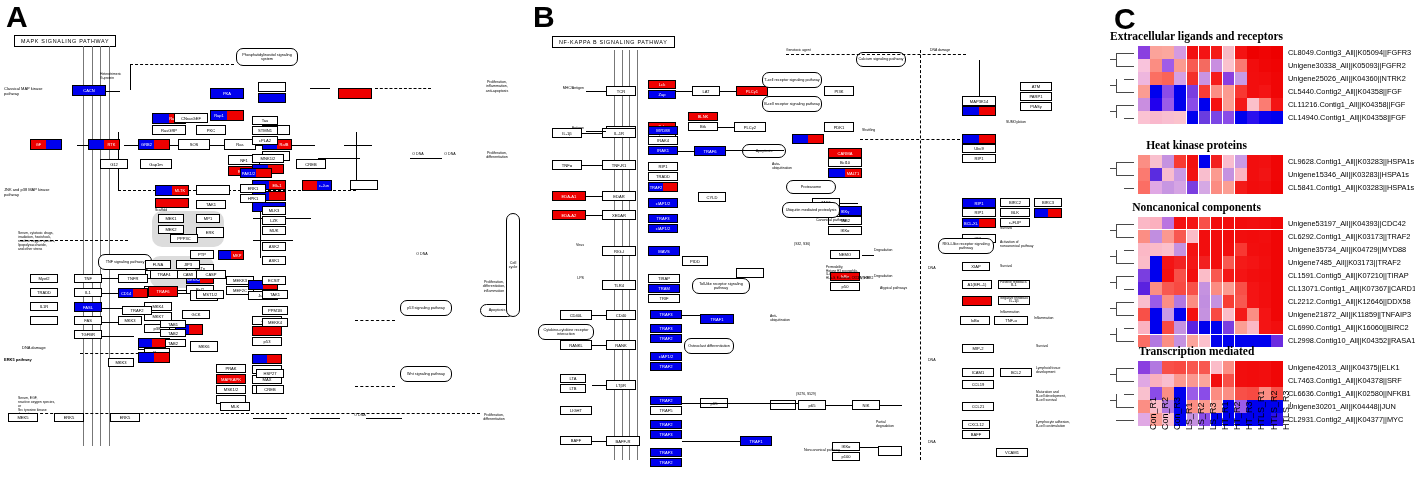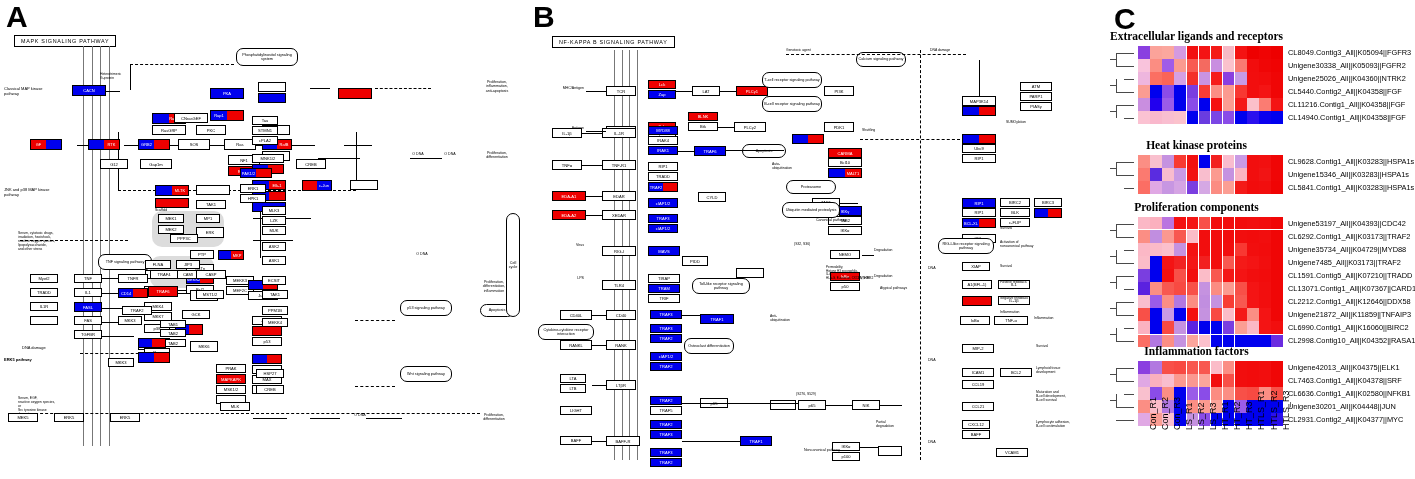--- a/index.html
+++ b/index.html
@@ -743,21 +743,21 @@
             <div class="cell" style="background: rgb(213, 168, 228);"></div>
             <div class="cell" style="background: rgb(251, 140, 130);"></div>
             <div class="cell" style="background: rgb(251, 158, 148);"></div>
             <div class="cell" style="background: rgb(244, 26, 24);"></div>
             <div class="cell" style="background: rgb(242, 12, 12);"></div>
             <div class="cell" style="background: rgb(242, 14, 14);"></div>
             <div class="cell" style="background: rgb(240, 4, 4);"></div>
           </div>
         </div>
         <div class="hm-block" style="left: 0px; top: 201px; width: 315px;">
-          <div class="hm-block-title" style="left: 0px; top: 0px; width: 193px;">Proliferation components</div>
+          <div class="hm-block-title" style="left: 0px; top: 0px; width: 193px;">Noncanonical components</div>
           <div class="dendro" style="left: 2px; top: 16px; width: 34px; height: 130px;">
             <div class="dl h" style="left: 14px; top: 6.5px; width: 18px;"></div>
             <div class="dl h" style="left: 14px; top: 19.5px; width: 18px;"></div>
             <div class="dl h" style="left: 22px; top: 32.5px; width: 10px;"></div>
             <div class="dl h" style="left: 14px; top: 45.5px; width: 18px;"></div>
             <div class="dl h" style="left: 14px; top: 58.5px; width: 18px;"></div>
             <div class="dl h" style="left: 22px; top: 71.5px; width: 10px;"></div>
             <div class="dl h" style="left: 14px; top: 84.5px; width: 18px;"></div>
             <div class="dl h" style="left: 14px; top: 97.5px; width: 18px;"></div>
             <div class="dl h" style="left: 22px; top: 110.5px; width: 10px;"></div>
@@ -770,21 +770,21 @@
             <div class="dl h" style="left: 8px; top: 65px; width: 6px;"></div>
             <div class="dl v" style="left: 14px; top: 84.5px; height: 13px;"></div>
             <div class="dl h" style="left: 8px; top: 91px; width: 6px;"></div>
             <div class="dl v" style="left: 14px; top: 110.5px; height: 13px;"></div>
             <div class="dl h" style="left: 8px; top: 117px; width: 6px;"></div>
           </div>
           <div class="rowlabel" style="left: 188px; top: 18px;">Unigene53197_All||K04393||CDC42</div>
           <div class="rowlabel" style="left: 188px; top: 31px;">CL6292.Contig1_All||K03173||TRAF2</div>
           <div class="rowlabel" style="left: 188px; top: 44px;">Unigene35734_All||K04729||MYD88</div>
           <div class="rowlabel" style="left: 188px; top: 57px;">Unigene7485_All||K03173||TRAF2</div>
-          <div class="rowlabel" style="left: 188px; top: 70px;">CL1591.Contig5_All||K07210||TRADD</div>
+          <div class="rowlabel" style="left: 188px; top: 70px;">CL1591.Contig5_All||K07210||TIRAP</div>
           <div class="rowlabel" style="left: 188px; top: 83px;">CL13071.Contig1_All||K07367||CARD11</div>
           <div class="rowlabel" style="left: 188px; top: 96px;">CL2212.Contig1_All||K12646||DDX58</div>
           <div class="rowlabel" style="left: 188px; top: 109px;">Unigene21872_All||K11859||TNFAIP3</div>
           <div class="rowlabel" style="left: 188px; top: 122px;">CL6990.Contig1_All||K16060||BIRC2</div>
           <div class="rowlabel" style="left: 188px; top: 135px;">CL2998.Contig10_All||K04352||RASA1</div>
           <div class="hm-grid" style="left: 38px; top: 16px; width: 145px; height: 130px; grid-template-columns: repeat(12, 1fr); grid-template-rows: repeat(10, 1fr); gap: 0.6px;">
             <div class="cell" style="background: rgb(251, 184, 198);"></div>
             <div class="cell" style="background: rgb(251, 176, 190);"></div>
             <div class="cell" style="background: rgb(186, 116, 224);"></div>
             <div class="cell" style="background: rgb(244, 16, 16);"></div>
@@ -900,21 +900,21 @@
             <div class="cell" style="background: rgb(251, 192, 204);"></div>
             <div class="cell" style="background: rgb(0, 0, 238);"></div>
             <div class="cell" style="background: rgb(0, 0, 238);"></div>
             <div class="cell" style="background: rgb(0, 0, 238);"></div>
             <div class="cell" style="background: rgb(0, 0, 238);"></div>
             <div class="cell" style="background: rgb(0, 0, 238);"></div>
             <div class="cell" style="background: rgb(106, 44, 224);"></div>
           </div>
         </div>
         <div class="hm-block" style="left: 0px; top: 345px; width: 315px;">
-          <div class="hm-block-title" style="left: 0px; top: 0px; width: 193px;">Inflammation factors</div>
+          <div class="hm-block-title" style="left: 0px; top: 0px; width: 193px;">Transcription mediated</div>
           <div class="dendro" style="left: 2px; top: 16px; width: 34px; height: 65px;">
             <div class="dl h" style="left: 14px; top: 6.5px; width: 18px;"></div>
             <div class="dl h" style="left: 14px; top: 19.5px; width: 18px;"></div>
             <div class="dl h" style="left: 22px; top: 32.5px; width: 10px;"></div>
             <div class="dl h" style="left: 14px; top: 45.5px; width: 18px;"></div>
             <div class="dl h" style="left: 14px; top: 58.5px; width: 18px;"></div>
             <div class="dl v" style="left: 14px; top: 6.5px; height: 13px;"></div>
             <div class="dl h" style="left: 8px; top: 13px; width: 6px;"></div>
             <div class="dl v" style="left: 14px; top: 32.5px; height: 13px;"></div>
             <div class="dl h" style="left: 8px; top: 39px; width: 6px;"></div>

